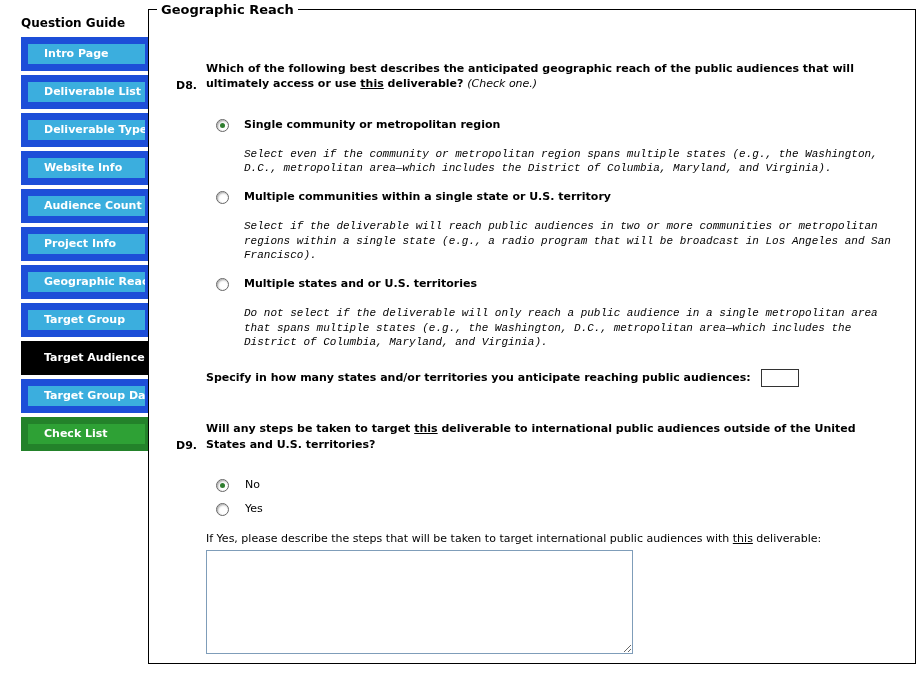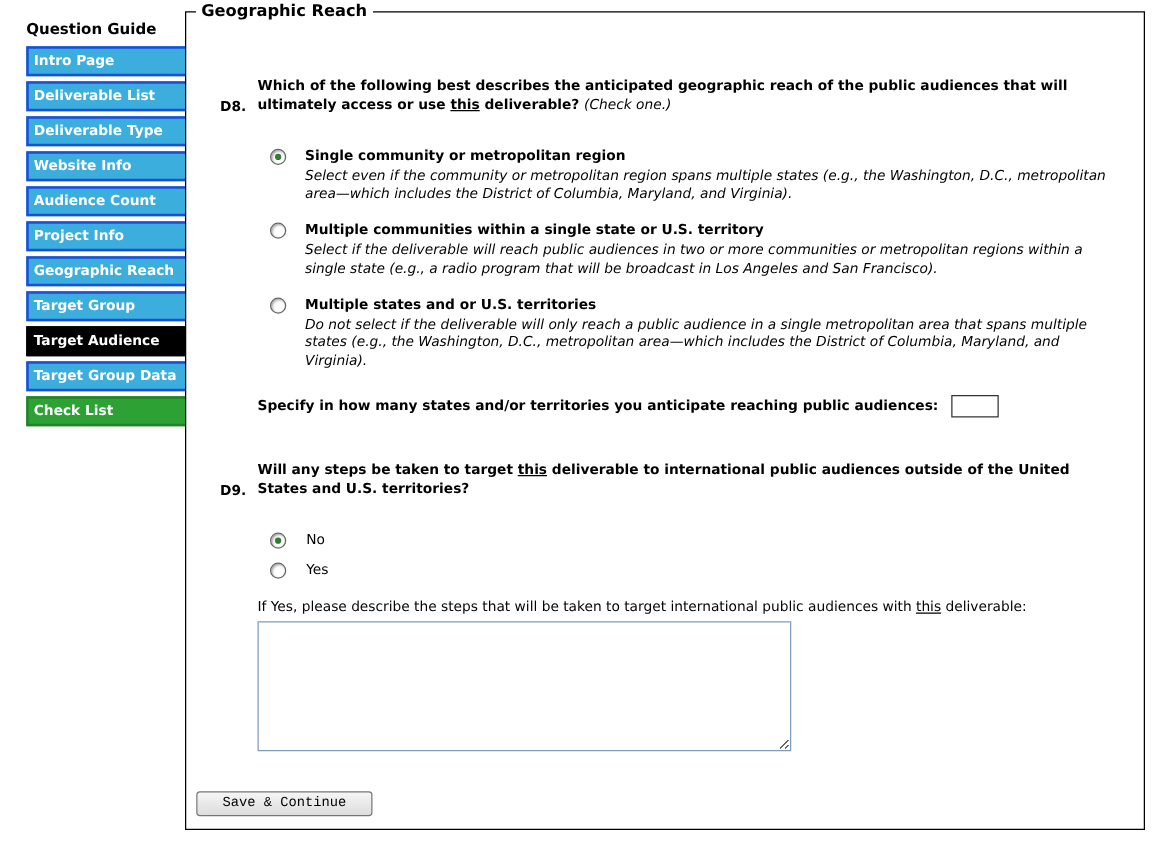--- a/index.html
+++ b/index.html
@@ -9,25 +9,25 @@
     font-size: 11px;
     color: #000;
   }
   .page { position: relative; width: 923px; height: 678px; background:#fff; overflow:hidden; }
 
   
   .sidebar { position: absolute; left: 21px; top: 16px; width: 131px; }
   .sidebar-title { font-weight: bold; font-size: 12px; margin: 0 0 7px 0; }
   .nav-item {
     background: #3BAEDE;
-    border: 2px solid #1d4ed8;
+    border: 7px solid #1d4ed8;
     color: #fff;
     font-weight: bold;
     font-size: 11px;
-    padding: 3px 4px 4px 4px;
+    padding: 3px 4px 4px 16px;
     margin-bottom: 4px;
     cursor: pointer;
     white-space: nowrap;
     overflow: hidden;
   }
   .nav-item.active { background: #000; border-color: #000; }
   .nav-item.green { background: #2EA135; border-color: #23822a; }
 
   
   fieldset.main {
@@ -50,21 +50,21 @@
   .q-text { font-weight: bold; width: 682px; line-height: 1.4; }
   .q-text .emph { text-decoration: underline; }
   .q-note { font-weight: normal; font-style: italic; }
 
   .d8-question { margin-top: 44px; }
 
   .options { margin-top: 26px; }
   .option-row { display: flex; margin-left: 67px; margin-bottom: 15px; justify-content: space-between; }
   .option-text { margin-left: 8px; width: 655px; }
   .option-label { font-weight: bold; }
-  .option-desc { font-style: italic; line-height: 1.3; margin-top: 3px; }
+  .option-desc { font-style: italic; line-height: 1.3; margin-top: 16px; font-family: Liberation Mono, monospace; }
 
   
   .radio {
     flex: 0 0 13px;
     width: 13px; height: 13px;
     border-radius: 50%;
     border: 1px solid #666;
     background: #fff;
     box-shadow: inset 1px 1px 2px rgba(0,0,0,0.35);
     position: relative;

